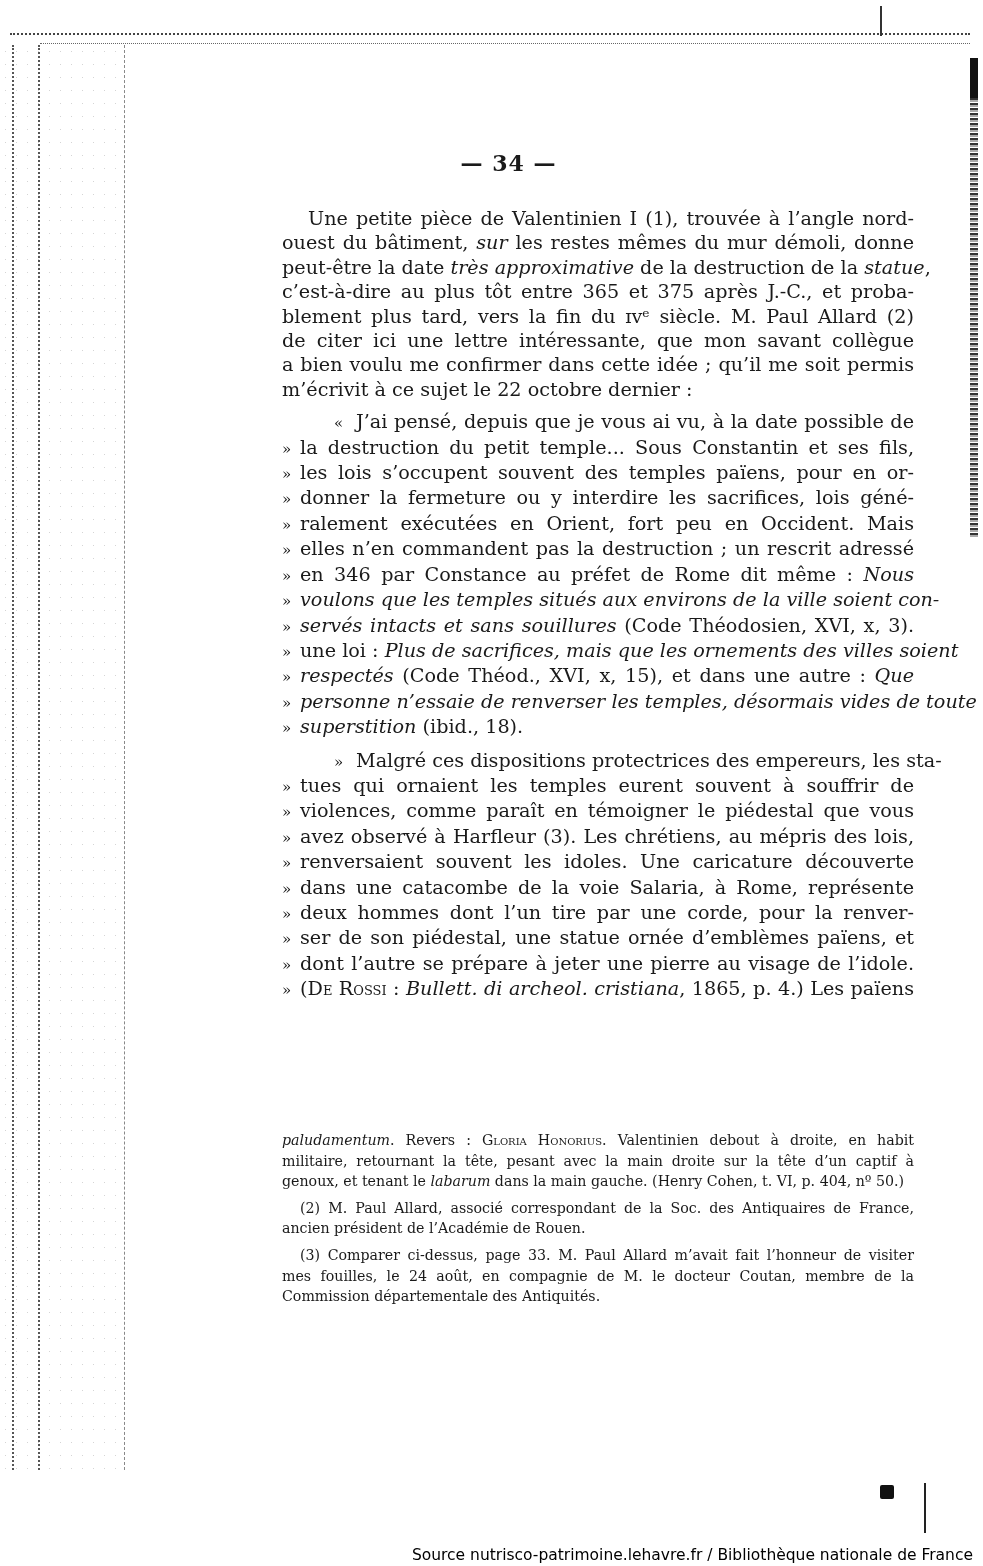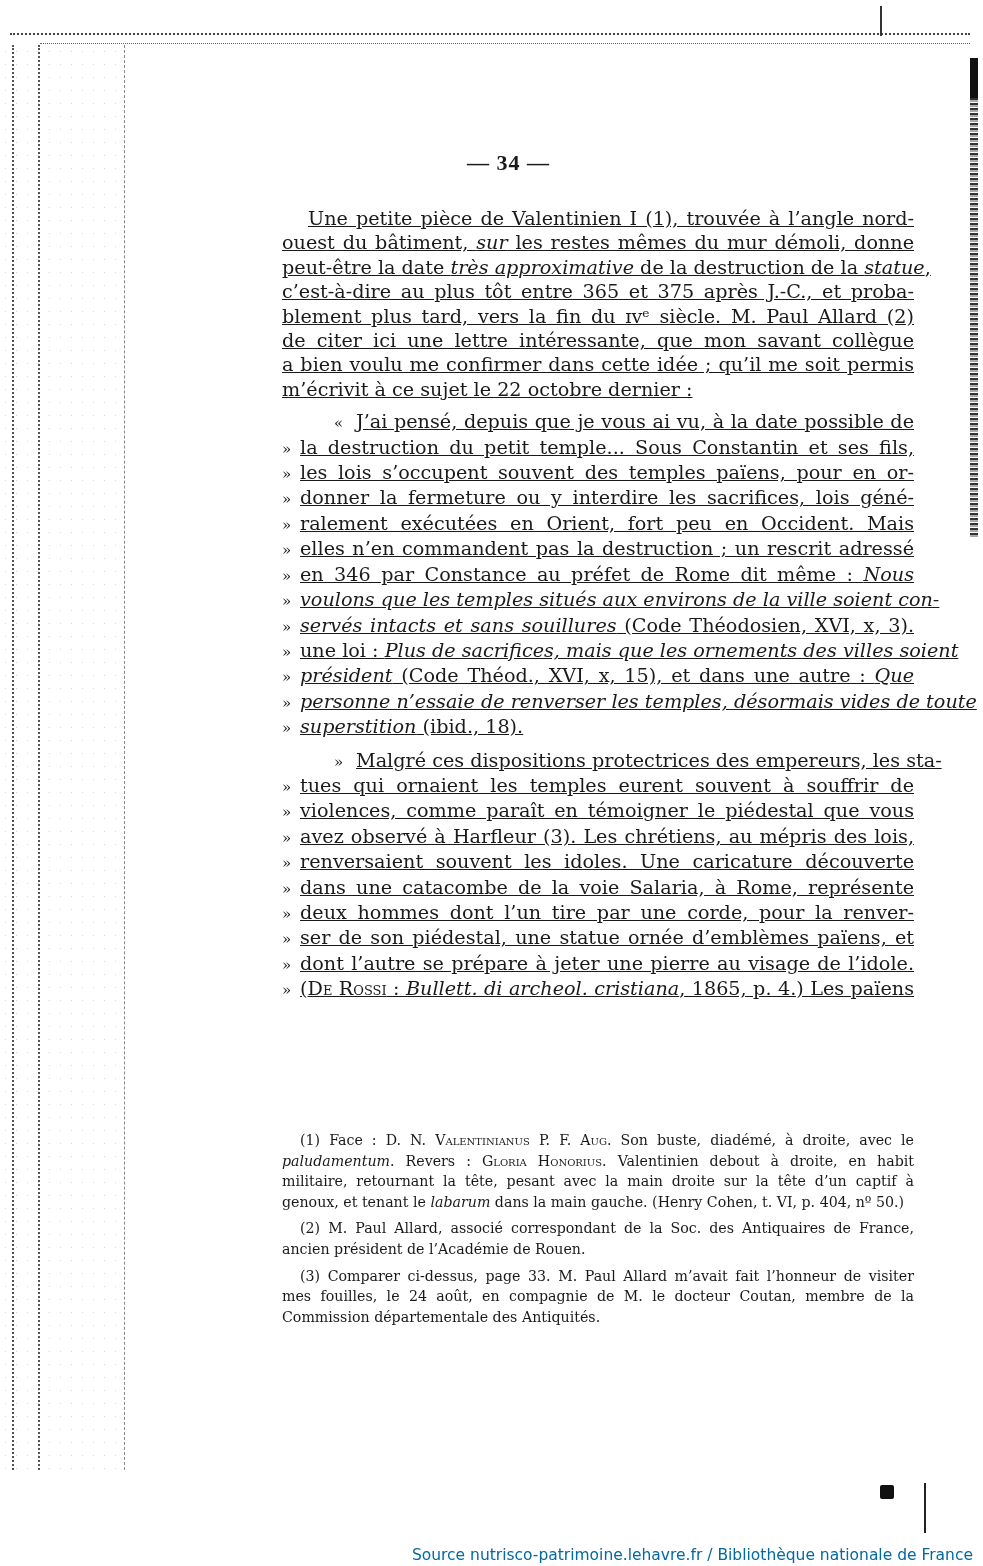--- a/index.html
+++ b/index.html
@@ -31,25 +31,25 @@
     background-image: radial-gradient(#888 0.6px, transparent 0.8px);
     background-size: 11px 13px; opacity: 0.35;
   }
   .bottom-mark { position: absolute; left: 880px; top: 1485px; width: 14px; height: 14px; background: #111; border-radius: 2px; }
   .bottom-vline { position: absolute; left: 924px; top: 1483px; width: 2px; height: 50px; background: #222; }
   .top-tick { position: absolute; left: 880px; top: 6px; width: 2px; height: 30px; background: #333; }
 
   
   .page-number {
     position: absolute; left: 0; top: 150px; width: 100%; text-align: center;
-    font-size: 22px; font-weight: bold; letter-spacing: 1px; padding-left: 34px; box-sizing: border-box; font-family: Liberation Serif, serif;
+    font-size: 22px; font-weight: bold; letter-spacing: 1px; padding-left: 34px; box-sizing: border-box;
   }
   .body-text {
     position: absolute; left: 282px; top: 207px; width: 632px;
-    font-size: 19.2px; line-height: 24.4px; text-align: justify; text-decoration: underline;
+    font-size: 19.2px; line-height: 24.4px; text-align: justify;
   }
   .para { margin: 0; text-indent: 0; }
   .para p, .line { margin: 0; }
   .line { display: block; text-align: justify; text-align-last: justify; white-space: nowrap; }
   .line.last { text-align-last: left; }
   .gap { height: 8px; }
   .q { display: inline-block; width: 18px; margin-left: -26px; text-align: left; font-size: 15px; }
   .quote-block { margin-left: 26px; width: 606px; }
   i { font-style: italic; }
   .sc { font-variant: small-caps; }
@@ -57,21 +57,21 @@
   .footnotes {
     position: absolute; left: 282px; top: 1130px; width: 632px;
     font-size: 14.2px; line-height: 20.6px;
   }
   .fn { margin: 0 0 6px 0; }
   .fn .line { white-space: nowrap; }
 
   .source {
     position: absolute; right: 10px; top: 1546px;
     font-family: "DejaVu Sans", "Liberation Sans", sans-serif;
-    font-size: 15.5px; color: #0369a1;
+    font-size: 15.5px; color: #000000;
   }
 </style>
 </head>
 <body>
 
 <div class="frame-top"></div>
 <div class="frame-top2"></div>
 <div class="speckle-l"></div>
 <div class="vline vl1"></div>
 <div class="vline vl2"></div>
@@ -100,42 +100,41 @@
       <span class="line" style="padding-left: 26px;"><span class="q" style="margin-left: 0px; width: 22px;">«</span>J’ai pensé, depuis que je vous ai vu, à la date possible de</span>
       <span class="line"><span class="q">»</span>la destruction du petit temple... Sous Constantin et ses fils,</span>
       <span class="line"><span class="q">»</span>les lois s’occupent souvent des temples païens, pour en or-</span>
       <span class="line"><span class="q">»</span>donner la fermeture ou y interdire les sacrifices, lois géné-</span>
       <span class="line"><span class="q">»</span>ralement exécutées en Orient, fort peu en Occident. Mais</span>
       <span class="line"><span class="q">»</span>elles n’en commandent pas la destruction ; un rescrit adressé</span>
       <span class="line"><span class="q">»</span>en 346 par Constance au préfet de Rome dit même : <i>Nous</i></span>
       <span class="line"><span class="q">»</span><i>voulons que les temples situés aux environs de la ville soient con-</i></span>
       <span class="line"><span class="q">»</span><i>servés intacts et sans souillures</i> (Code Théodosien, XVI, x, 3).</span>
       <span class="line"><span class="q">»</span>une loi : <i>Plus de sacrifices, mais que les ornements des villes soient</i></span>
-      <span class="line"><span class="q">»</span><i>président</i> (Code Théod., XVI, x, 15), et dans une autre : <i>Que</i></span>
+      <span class="line"><span class="q">»</span><i>respectés</i> (Code Théod., XVI, x, 15), et dans une autre : <i>Que</i></span>
       <span class="line"><span class="q">»</span><i>personne n’essaie de renverser les temples, désormais vides de toute</i></span>
       <span class="line last"><span class="q">»</span><i>superstition</i> (ibid., 18).</span>
     </div>
   <div class="gap"></div>
   <div id="quote2" class="quote-block">
       <span class="line" style="padding-left: 26px;"><span class="q" style="margin-left: 0px; width: 22px;">»</span>Malgré ces dispositions protectrices des empereurs, les sta-</span>
       <span class="line"><span class="q">»</span>tues qui ornaient les temples eurent souvent à souffrir de</span>
       <span class="line"><span class="q">»</span>violences, comme paraît en témoigner le piédestal que vous</span>
       <span class="line"><span class="q">»</span>avez observé à Harfleur (3). Les chrétiens, au mépris des lois,</span>
       <span class="line"><span class="q">»</span>renversaient souvent les idoles. Une caricature découverte</span>
       <span class="line"><span class="q">»</span>dans une catacombe de la voie Salaria, à Rome, représente</span>
       <span class="line"><span class="q">»</span>deux hommes dont l’un tire par une corde, pour la renver-</span>
       <span class="line"><span class="q">»</span>ser de son piédestal, une statue ornée d’emblèmes païens, et</span>
       <span class="line"><span class="q">»</span>dont l’autre se prépare à jeter une pierre au visage de l’idole.</span>
       <span class="line"><span class="q">»</span>(<span class="sc">De Rossi</span> : <i>Bullett. di archeol. cristiana</i>, 1865, p. 4.) Les païens</span>
     </div>
 </div>
 
 <div class="footnotes" id="footnotes">
     <div class="fn">
-      <span class="line" style="padding-left: 18px;">(1) Face : <span class="sc">D. N. Valentinianus P. F. Aug.</span> Son buste, diadémé, à droite, avec le</span>
       <span class="line"><i>paludamentum</i>. Revers : <span class="sc">Gloria Honorius</span>. Valentinien debout à droite, en habit</span>
       <span class="line">militaire, retournant la tête, pesant avec la main droite sur la tête d’un captif à</span>
       <span class="line last">genoux, et tenant le <i>labarum</i> dans la main gauche. (Henry Cohen, t. VI, p. 404, nº 50.)</span>
     </div>
     <div class="fn">
       <span class="line" style="padding-left: 18px;">(2) M. Paul Allard, associé correspondant de la Soc. des Antiquaires de France,</span>
       <span class="line last">ancien président de l’Académie de Rouen.</span>
     </div>
     <div class="fn">
       <span class="line" style="padding-left: 18px;">(3) Comparer ci-dessus, page 33. M. Paul Allard m’avait fait l’honneur de visiter</span>

